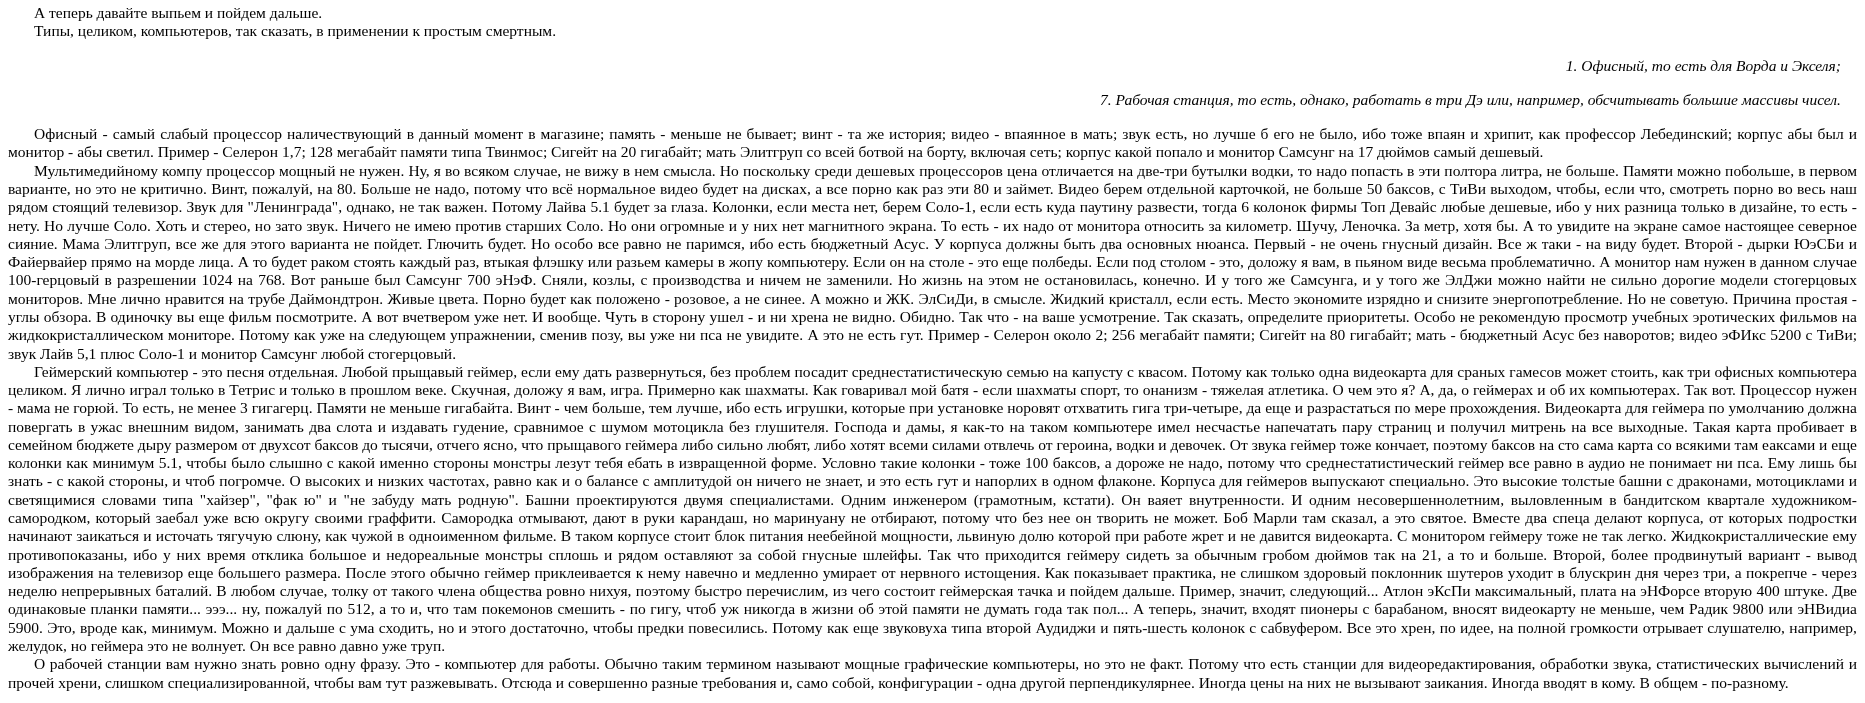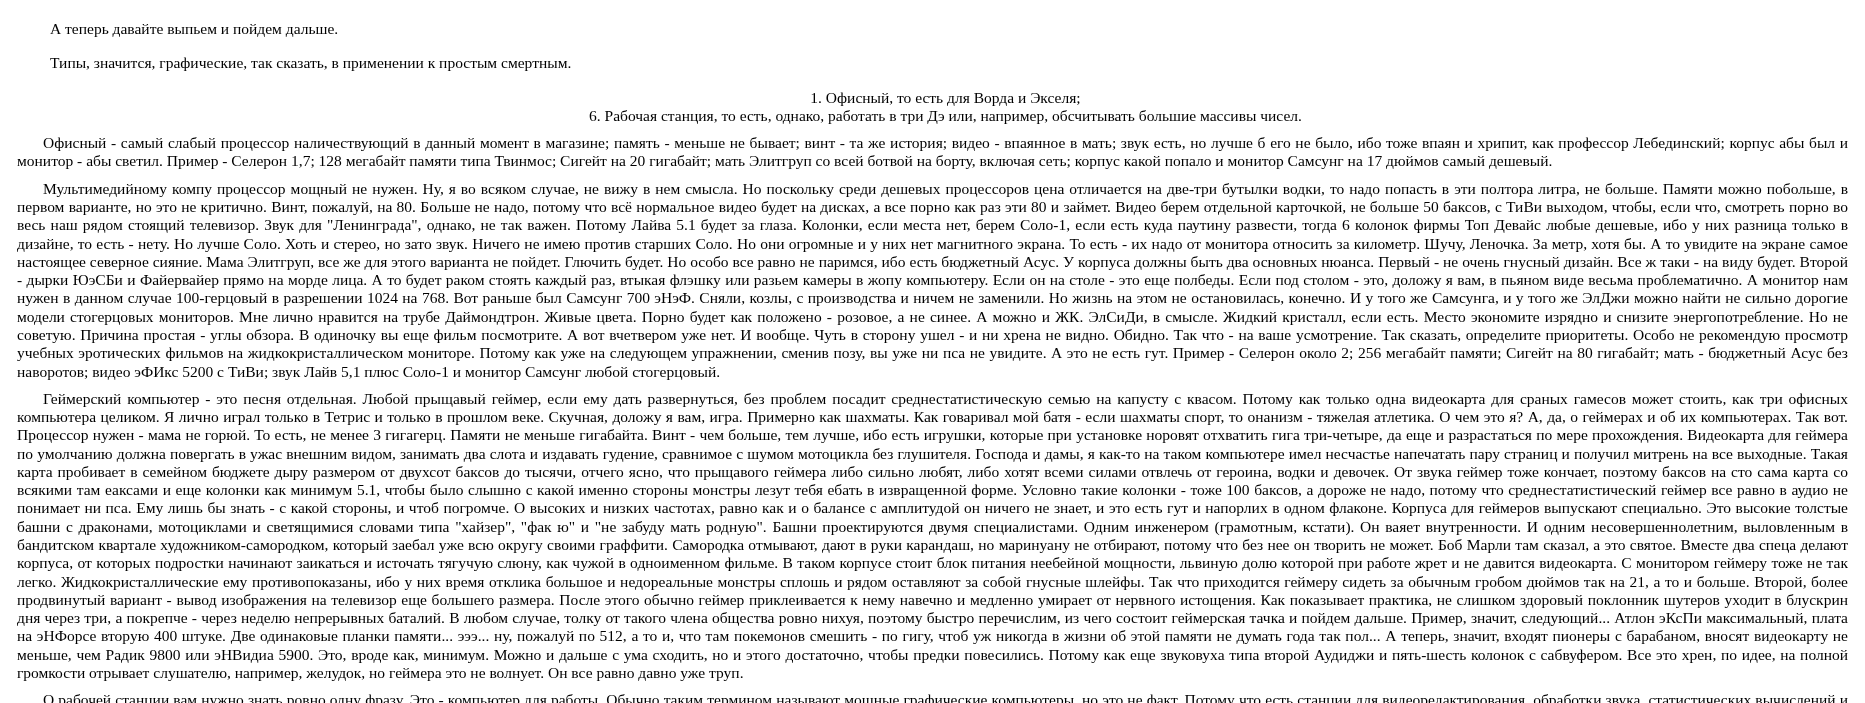--- a/index.html
+++ b/index.html
@@ -14,41 +14,42 @@
     font-size: 15.5px;
     line-height: 1.18;
     color: #000000;
   }
   #doc {
     padding: 4px 8px 6px 8px;
     box-sizing: border-box;
     width: 1865px;
   }
   p.para {
-    margin: 9px;
+    margin: 0;
     text-align: justify;
     text-indent: 26px;
     white-space: normal;
   }
   p.list-item {
-    margin: 0;
-    text-align: center;
+    margin: 16px;
+    text-align: right;
     text-indent: 26px;
+    font-style: italic;
   }
   p.plain {
-    margin: 16px;
+    margin: 0;
     text-align: left;
     text-indent: 26px;
   }
 </style>
 </head>
 <body>
 
 <div id="doc">
   <p class="plain">А теперь давайте выпьем и пойдем дальше.</p>
-  <p class="plain">Типы, значится, графические, так сказать, в применении к простым смертным.</p>
+  <p class="plain">Типы, целиком, компьютеров, так сказать, в применении к простым смертным.</p>
   <p class="list-item">1. Офисный, то есть для Ворда и Экселя;</p>
-  <p class="list-item">6. Рабочая станция, то есть, однако, работать в три Дэ или, например, обсчитывать большие массивы чисел.</p>
+  <p class="list-item">7. Рабочая станция, то есть, однако, работать в три Дэ или, например, обсчитывать большие массивы чисел.</p>
   <p class="para">Офисный - самый слабый процессор наличествующий в данный момент в магазине; память - меньше не бывает; винт - та же история; видео - впаянное в мать; звук есть, но лучше б его не было, ибо тоже впаян и хрипит, как профессор Лебединский; корпус абы был и монитор - абы светил. Пример - Селерон 1,7; 128 мегабайт памяти типа Твинмос; Сигейт на 20 гигабайт; мать Элитгруп со всей ботвой на борту, включая сеть; корпус какой попало и монитор Самсунг на 17 дюймов самый дешевый.</p>
   <p class="para">Мультимедийному компу процессор мощный не нужен. Ну, я во всяком случае, не вижу в нем смысла. Но поскольку среди дешевых процессоров цена отличается на две-три бутылки водки, то надо попасть в эти полтора литра, не больше. Памяти можно побольше, в первом варианте, но это не критично. Винт, пожалуй, на 80. Больше не надо, потому что всё нормальное видео будет на дисках, а все порно как раз эти 80 и займет. Видео берем отдельной карточкой, не больше 50 баксов, с ТиВи выходом, чтобы, если что, смотреть порно во весь наш рядом стоящий телевизор. Звук для "Ленинграда", однако, не так важен. Потому Лайва 5.1 будет за глаза. Колонки, если места нет, берем Соло-1, если есть куда паутину развести, тогда 6 колонок фирмы Топ Девайс любые дешевые, ибо у них разница только в дизайне, то есть - нету. Но лучше Соло. Хоть и стерео, но зато звук. Ничего не имею против старших Соло. Но они огромные и у них нет магнитного экрана. То есть - их надо от монитора относить за километр. Шучу, Леночка. За метр, хотя бы. А то увидите на экране самое настоящее северное сияние. Мама Элитгруп, все же для этого варианта не пойдет. Глючить будет. Но особо все равно не паримся, ибо есть бюджетный Асус. У корпуса должны быть два основных нюанса. Первый - не очень гнусный дизайн. Все ж таки - на виду будет. Второй - дырки ЮэСБи и Файервайер прямо на морде лица. А то будет раком стоять каждый раз, втыкая флэшку или разьем камеры в жопу компьютеру. Если он на столе - это еще полбеды. Если под столом - это, доложу я вам, в пьяном виде весьма проблематично. А монитор нам нужен в данном случае 100-герцовый в разрешении 1024 на 768. Вот раньше был Самсунг 700 эНэФ. Сняли, козлы, с производства и ничем не заменили. Но жизнь на этом не остановилась, конечно. И у того же Самсунга, и у того же ЭлДжи можно найти не сильно дорогие модели стогерцовых мониторов. Мне лично нравится на трубе Даймондтрон. Живые цвета. Порно будет как положено - розовое, а не синее. А можно и ЖК. ЭлСиДи, в смысле. Жидкий кристалл, если есть. Место экономите изрядно и снизите энергопотребление. Но не советую. Причина простая - углы обзора. В одиночку вы еще фильм посмотрите. А вот вчетвером уже нет. И вообще. Чуть в сторону ушел - и ни хрена не видно. Обидно. Так что - на ваше усмотрение. Так сказать, определите приоритеты. Особо не рекомендую просмотр учебных эротических фильмов на жидкокристаллическом мониторе. Потому как уже на следующем упражнении, сменив позу, вы уже ни пса не увидите. А это не есть гут. Пример - Селерон около 2; 256 мегабайт памяти; Сигейт на 80 гигабайт; мать - бюджетный Асус без наворотов; видео эФИкс 5200 с ТиВи; звук Лайв 5,1 плюс Соло-1 и монитор Самсунг любой стогерцовый.</p>
   <p class="para">Геймерский компьютер - это песня отдельная. Любой прыщавый геймер, если ему дать развернуться, без проблем посадит среднестатистическую семью на капусту с квасом. Потому как только одна видеокарта для сраных гамесов может стоить, как три офисных компьютера целиком. Я лично играл только в Тетрис и только в прошлом веке. Скучная, доложу я вам, игра. Примерно как шахматы. Как говаривал мой батя - если шахматы спорт, то онанизм - тяжелая атлетика. О чем это я? А, да, о геймерах и об их компьютерах. Так вот. Процессор нужен - мама не горюй. То есть, не менее 3 гигагерц. Памяти не меньше гигабайта. Винт - чем больше, тем лучше, ибо есть игрушки, которые при установке норовят отхватить гига три-четыре, да еще и разрастаться по мере прохождения. Видеокарта для геймера по умолчанию должна повергать в ужас внешним видом, занимать два слота и издавать гудение, сравнимое с шумом мотоцикла без глушителя. Господа и дамы, я как-то на таком компьютере имел несчастье напечатать пару страниц и получил митрень на все выходные. Такая карта пробивает в семейном бюджете дыру размером от двухсот баксов до тысячи, отчего ясно, что прыщавого геймера либо сильно любят, либо хотят всеми силами отвлечь от героина, водки и девочек. От звука геймер тоже кончает, поэтому баксов на сто сама карта со всякими там еаксами и еще колонки как минимум 5.1, чтобы было слышно с какой именно стороны монстры лезут тебя ебать в извращенной форме. Условно такие колонки - тоже 100 баксов, а дороже не надо, потому что среднестатистический геймер все равно в аудио не понимает ни пса. Ему лишь бы знать - с какой стороны, и чтоб погромче. О высоких и низких частотах, равно как и о балансе с амплитудой он ничего не знает, и это есть гут и напорлих в одном флаконе. Корпуса для геймеров выпускают специально. Это высокие толстые башни с драконами, мотоциклами и светящимися словами типа "хайзер", "фак ю" и "не забуду мать родную". Башни проектируются двумя специалистами. Одним инженером (грамотным, кстати). Он ваяет внутренности. И одним несовершеннолетним, выловленным в бандитском квартале художником-самородком, который заебал уже всю округу своими граффити. Самородка отмывают, дают в руки карандаш, но маринуану не отбирают, потому что без нее он творить не может. Боб Марли там сказал, а это святое. Вместе два спеца делают корпуса, от которых подростки начинают заикаться и источать тягучую слюну, как чужой в одноименном фильме. В таком корпусе стоит блок питания неебейной мощности, львиную долю которой при работе жрет и не давится видеокарта. С монитором геймеру тоже не так легко. Жидкокристаллические ему противопоказаны, ибо у них время отклика большое и недореальные монстры сплошь и рядом оставляют за собой гнусные шлейфы. Так что приходится геймеру сидеть за обычным гробом дюймов так на 21, а то и больше. Второй, более продвинутый вариант - вывод изображения на телевизор еще большего размера. После этого обычно геймер приклеивается к нему навечно и медленно умирает от нервного истощения. Как показывает практика, не слишком здоровый поклонник шутеров уходит в блускрин дня через три, а покрепче - через неделю непрерывных баталий. В любом случае, толку от такого члена общества ровно нихуя, поэтому быстро перечислим, из чего состоит геймерская тачка и пойдем дальше. Пример, значит, следующий... Атлон эКсПи максимальный, плата на эНФорсе вторую 400 штуке. Две одинаковые планки памяти... эээ... ну, пожалуй по 512, а то и, что там покемонов смешить - по гигу, чтоб уж никогда в жизни об этой памяти не думать года так пол... А теперь, значит, входят пионеры с барабаном, вносят видеокарту не меньше, чем Радик 9800 или эНВидиа 5900. Это, вроде как, минимум. Можно и дальше с ума сходить, но и этого достаточно, чтобы предки повесились. Потому как еще звуковуха типа второй Аудиджи и пять-шесть колонок с сабвуфером. Все это хрен, по идее, на полной громкости отрывает слушателю, например, желудок, но геймера это не волнует. Он все равно давно уже труп.</p>
   <p class="para">О рабочей станции вам нужно знать ровно одну фразу. Это - компьютер для работы. Обычно таким термином называют мощные графические компьютеры, но это не факт. Потому что есть станции для видеоредактирования, обработки звука, статистических вычислений и прочей хрени, слишком специализированной, чтобы вам тут разжевывать. Отсюда и совершенно разные требования и, само собой, конфигурации - одна другой перпендикулярнее. Иногда цены на них не вызывают заикания. Иногда вводят в кому. В общем - по-разному.</p>
 </div>
 
 </body></html>

